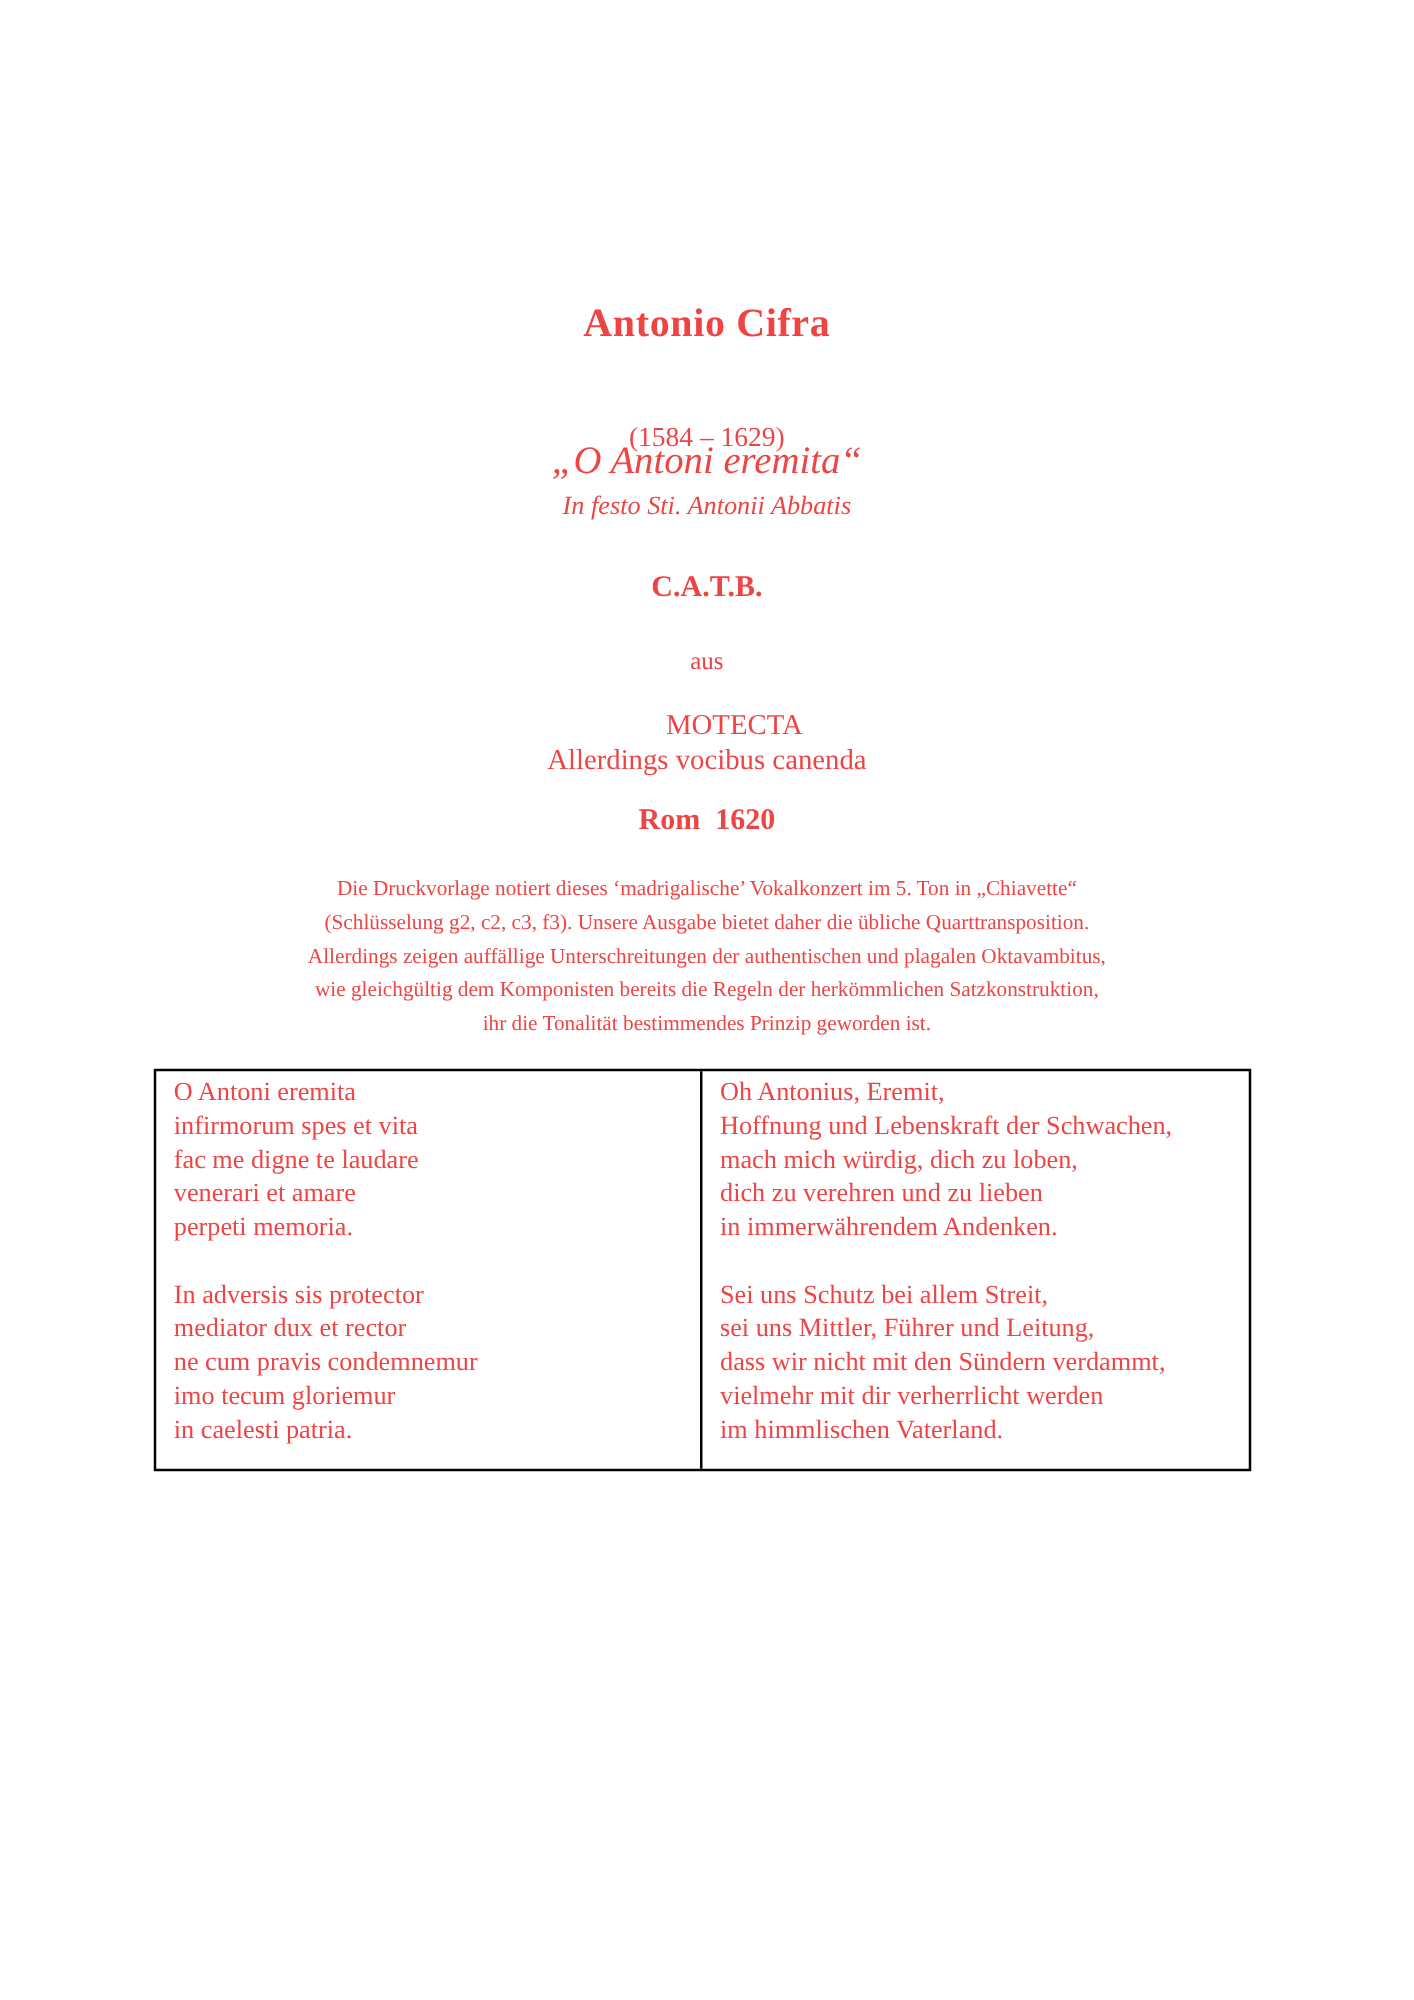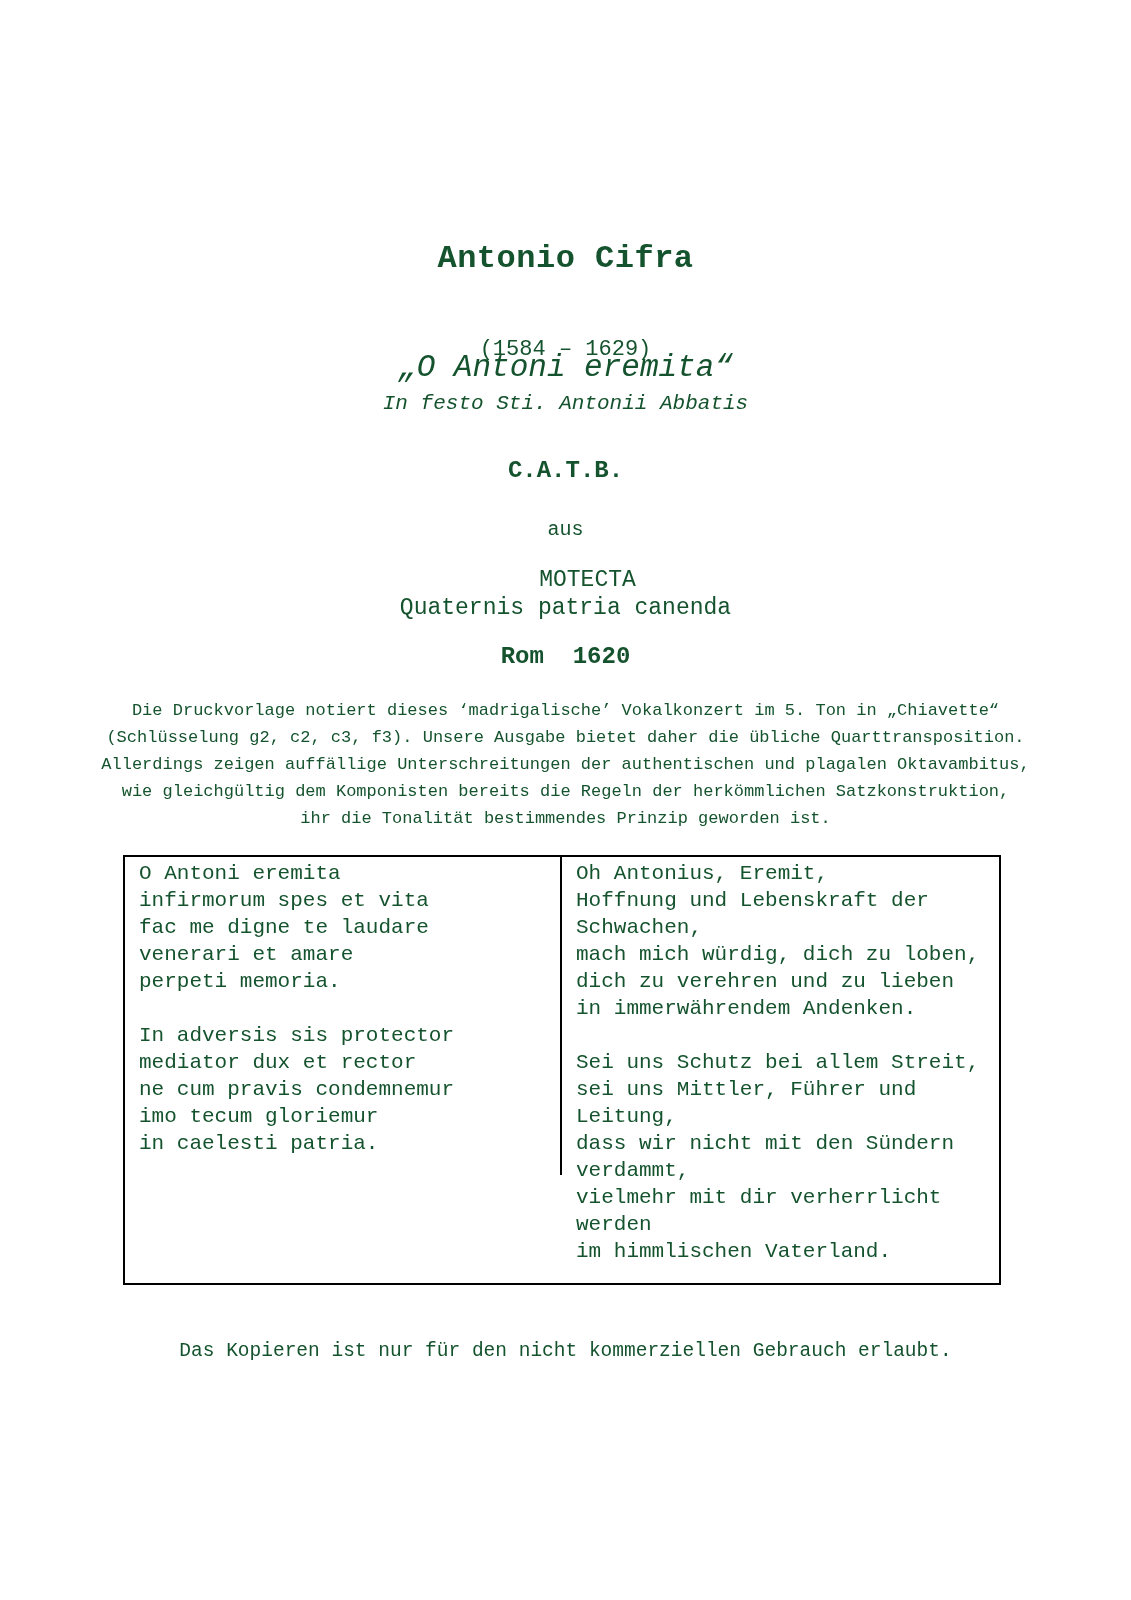--- a/index.html
+++ b/index.html
@@ -1,22 +1,22 @@
 <!DOCTYPE html>
 <html><head>
 <meta charset="utf-8">
 <style>
   html, body { margin: 0; padding: 0; background: #ffffff; }
   .page {
     position: relative;
     width: 1131px;
     height: 1600px;
     background: #ffffff;
-    color: #14532d;
-    font-family: Liberation Mono, monospace;
+    color: #ef4444;
+    font-family: Liberation Serif, serif;
     overflow: hidden;
   }
   .t {
     position: absolute;
     left: 0;
     width: 100%;
     text-align: center;
   }
   .composer   { top: 240px; font-size: 32px; font-weight: bold; letter-spacing: 0.5px; }
   .dates      { top: 303px; font-size: 22px; margin-top: 34px; }
@@ -73,21 +73,21 @@
   <div class="t work-title">„O Antoni eremita“</div>
 
   <div class="t occasion">In festo Sti. Antonii Abbatis</div>
 
   <div class="t voices">C.A.T.B.</div>
 
   <div class="t aus">aus</div>
 
   <div class="t motecta">MOTECTA</div>
 
-  <div class="t quaternis">Quaternis patria canenda</div>
+  <div class="t quaternis">Allerdings vocibus canenda</div>
 
   <div class="t imprint">Rom&nbsp;&nbsp;1620</div>
 
   <div class="t note">Die Druckvorlage notiert dieses ‘madrigalische’ Vokalkonzert im 5. Ton in „Chiavette“
 (Schlüsselung g2, c2, c3, f3). Unsere Ausgabe bietet daher die übliche Quarttransposition.
 Allerdings zeigen auffällige Unterschreitungen der authentischen und plagalen Oktavambitus,
 wie gleichgültig dem Komponisten bereits die Regeln der herkömmlichen Satzkonstruktion,
 ihr die Tonalität bestimmendes Prinzip geworden ist.</div>
 
   <div class="ttable">
@@ -109,15 +109,14 @@
 in immerwährendem Andenken.
 
 Sei uns Schutz bei allem Streit,
 sei uns Mittler, Führer und Leitung,
 dass wir nicht mit den Sündern verdammt,
 vielmehr mit dir verherrlicht werden
 im himmlischen Vaterland.</div>
   </div>
 
 
-  <div class="t license">Das Kopieren ist nur für den nicht kommerziellen Gebrauch erlaubt.</div>
 
 </div>
 
 </body></html>

